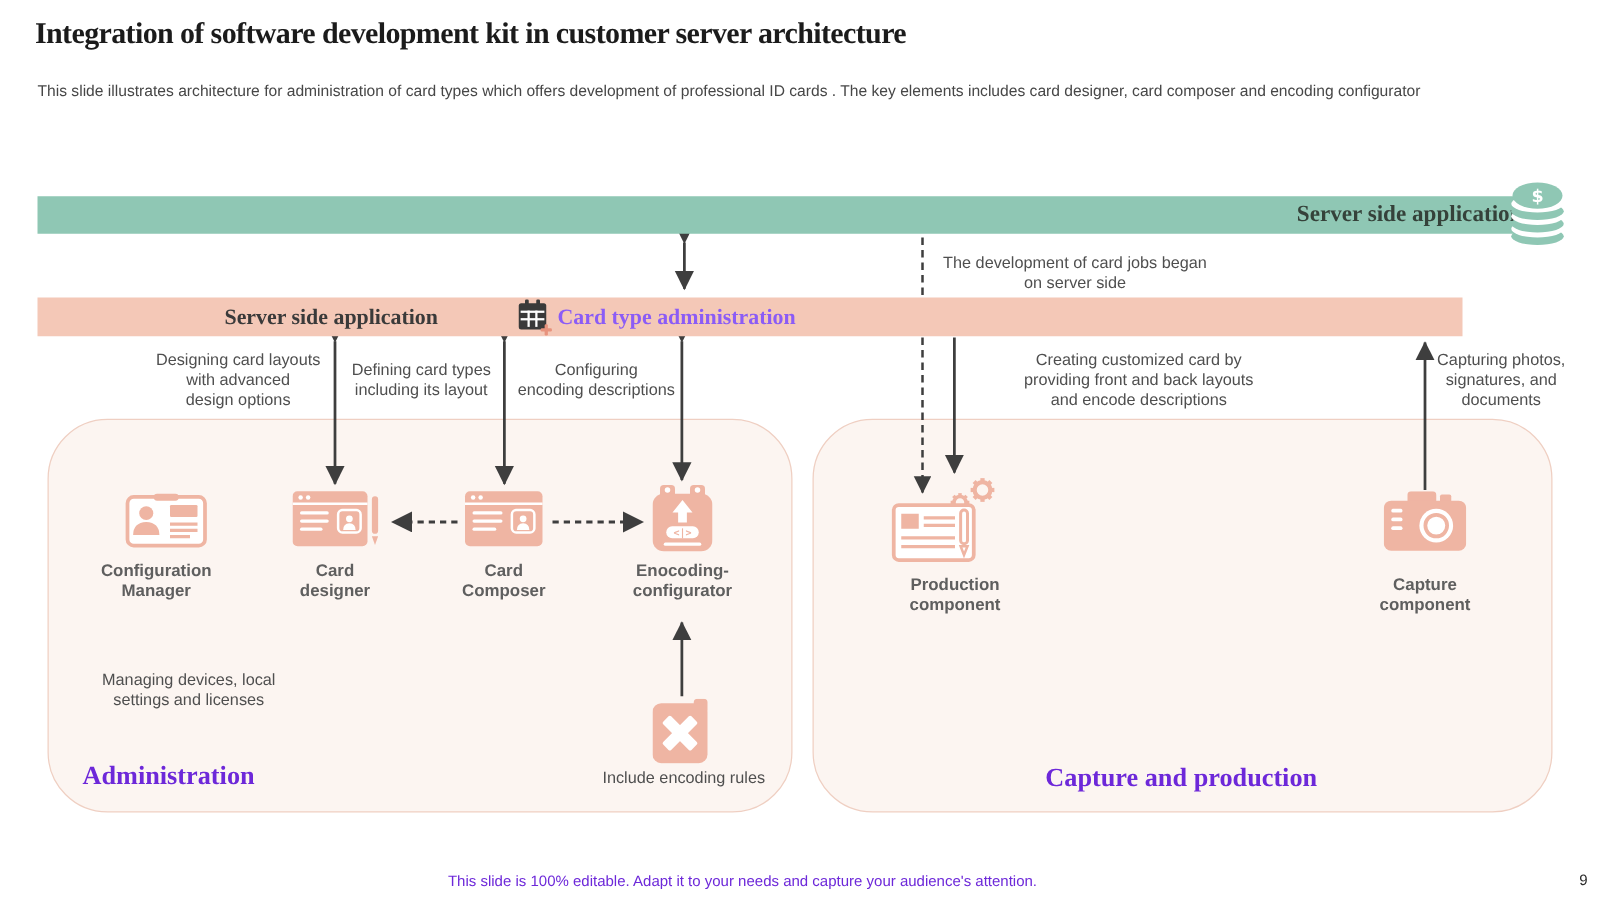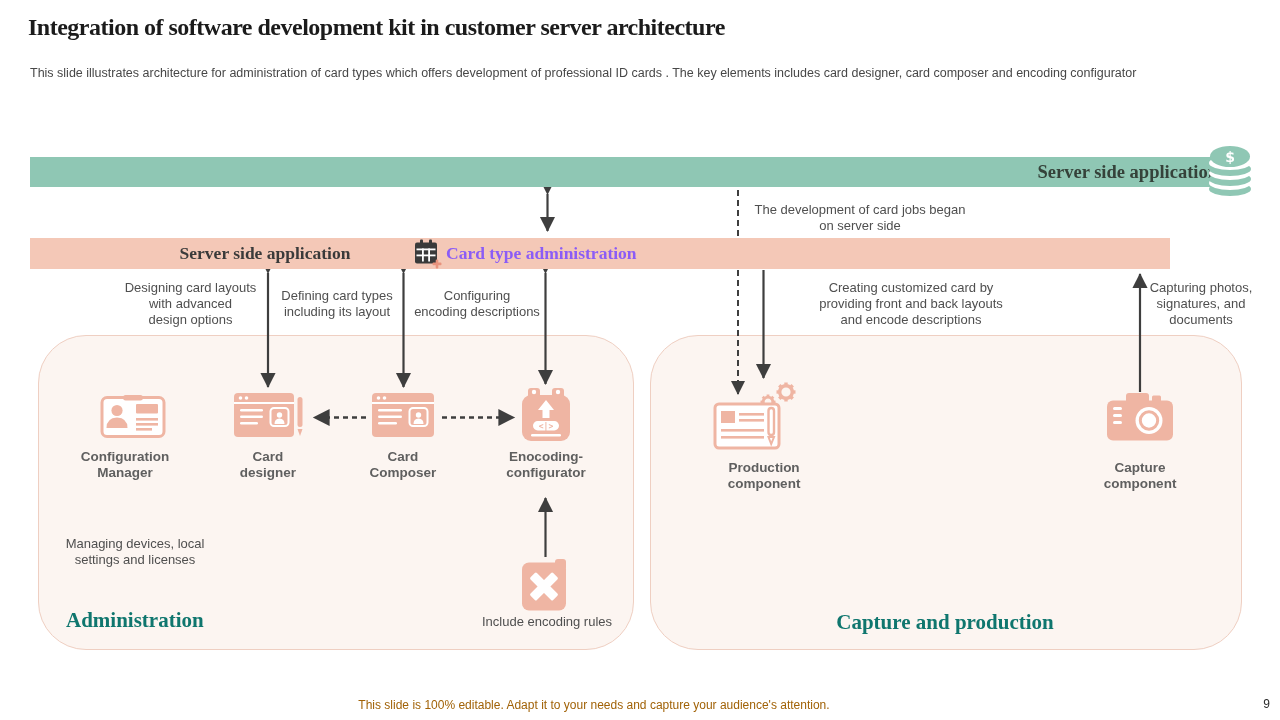--- a/index.html
+++ b/index.html
@@ -40,26 +40,26 @@
   .icon-label{
     font-size:13.5px;font-weight:bold;color:#5F5F5F;text-align:center;
     white-space:pre-line;line-height:1.18;z-index:4;
   }
   .big-box{
     border:1.5px solid #EFCFC2;background:#FCF5F1;border-radius:48px;z-index:0;
   }
   .admin-box{left:38px;top:335px;width:594px;height:313px;}
   .capture-box{left:650px;top:335px;width:590px;height:313px;}
   .box-title{
-    font-size:21px;font-weight:bold;color:#0f766e;z-index:4;
+    font-size:21px;font-weight:bold;color:#6d28d9;z-index:4;
   }
   .connectors{left:0;top:0;z-index:1;pointer-events:none;}
   .icon{z-index:3;}
   .footer-note{
-    left:0;top:698px;width:1188px;text-align:center;font-size:12px;color:#a16207;z-index:4;
+    left:0;top:698px;width:1188px;text-align:center;font-size:12px;color:#6d28d9;z-index:4;
   }
   .page-num{
     right:10px;top:697px;font-size:12px;color:#2B2B2B;z-index:4;
   }
 </style>
 </head>
 <body>
 
 <div class="abs title serif">Integration of software development kit in customer server architecture</div>
 <div class="abs subtitle">This slide illustrates architecture for administration of card types which offers  development of professional  ID cards . The key  elements includes card designer,  card composer and encoding configurator</div>
@@ -102,21 +102,21 @@
 <div class="abs note" style="left:408px;top:288px;width:138px;">Configuring
 encoding descriptions</div>
 <div class="abs note" style="left:748px;top:202px;width:224px;">The development  of card jobs began
 on server  side</div>
 <div class="abs note" style="left:804px;top:280px;width:214px;">Creating  customized  card by
 providing   front and back layouts
 and   encode  descriptions</div>
 <div class="abs note" style="left:1138px;top:280px;width:126px;">Capturing  photos,
 signatures, and
 documents</div>
-<div class="abs note" style="left:56px;top:536px;width:158px;text-align:center;">Managing  devices, local
+<div class="abs note" style="left:72px;top:536px;width:158px;text-align:center;">Managing  devices, local
 settings and licenses</div>
 <div class="abs note" style="left:477px;top:614px;width:140px;">Include  encoding  rules</div>
 
 <div class="abs big-box admin-box"></div>
 <div class="abs big-box capture-box"></div>
 <div class="abs box-title serif" style="left:66px;top:608px;">Administration</div>
 <div class="abs box-title serif" style="left:650px;top:610px;width:590px;text-align:center;">Capture and production</div>
 
 <svg class="abs connectors" width="1280" height="720" viewBox="0 0 1280 720">
   <defs>

